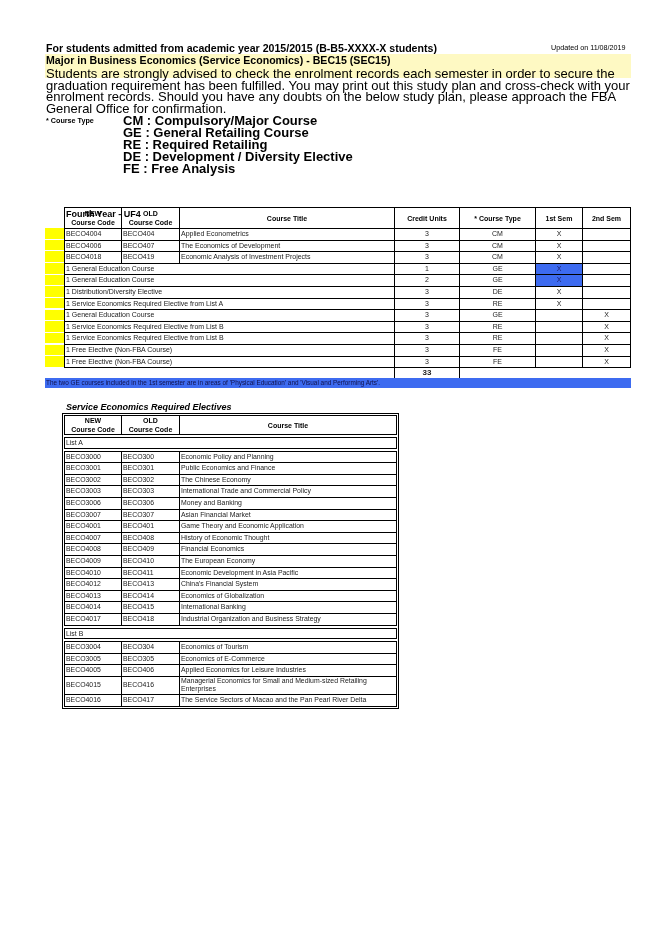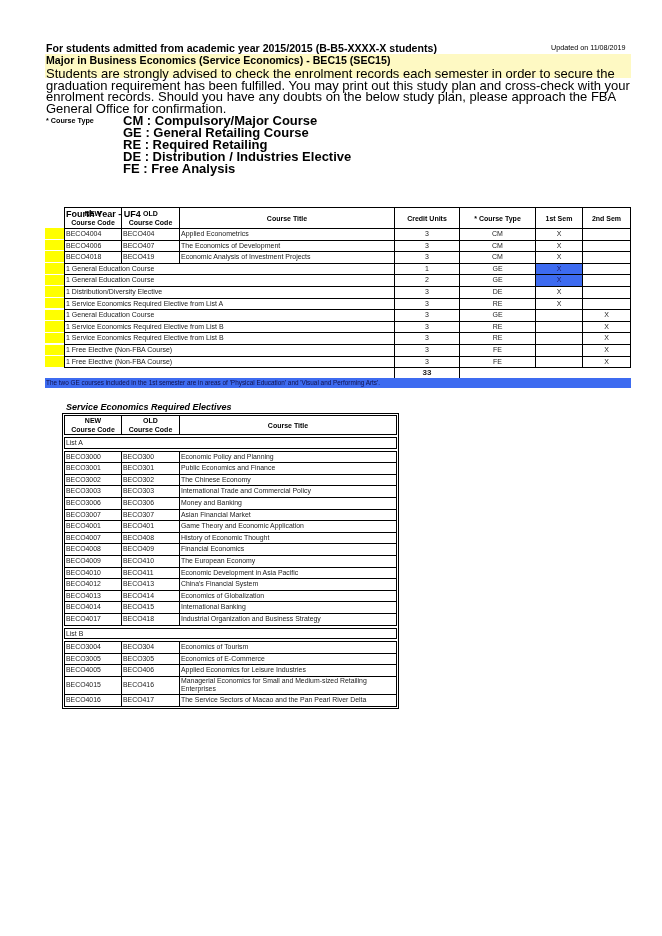--- a/index.html
+++ b/index.html
@@ -47,21 +47,21 @@
 <div class="hdr-title">For students admitted from academic year 2015/2015 (B-B5-XXXX-X students)</div>
 <div class="hdr-updated">Updated on 11/08/2019</div>
 <div class="hdr-major">Major in Business Economics (Service Economics) - BEC15 (SEC15)</div>
 <div class="hdr-advice">Students are strongly advised to check the enrolment records each semester in order to secure the graduation requirement has been fulfilled.  You may print out this study plan and cross-check with your enrolment records.  Should you have any doubts on the below study plan, please approach the FBA General Office for confirmation.</div>
 
 <div class="legend-label">* Course Type</div>
 <div class="legend-list">
   <div>CM : Compulsory/Major Course</div>
   <div>GE : General Retailing Course</div>
   <div>RE : Required Retailing</div>
-  <div>DE : Distribution / Industries Elective</div>
+  <div>DE : Development / Diversity Elective</div>
   <div>FE :  Free Analysis</div>
 </div>
 
 <div class="section-title" style="left:66px; top:196px;margin-top:13px;">Fourth Year - UF4</div>
 
 <div id="yellow-margin">
     <div class="yellow-cell" style="top: 228px;"></div>
     <div class="yellow-cell" style="top: 239.65px;"></div>
     <div class="yellow-cell" style="top: 251.3px;"></div>
     <div class="yellow-cell" style="top: 262.95px;"></div>

